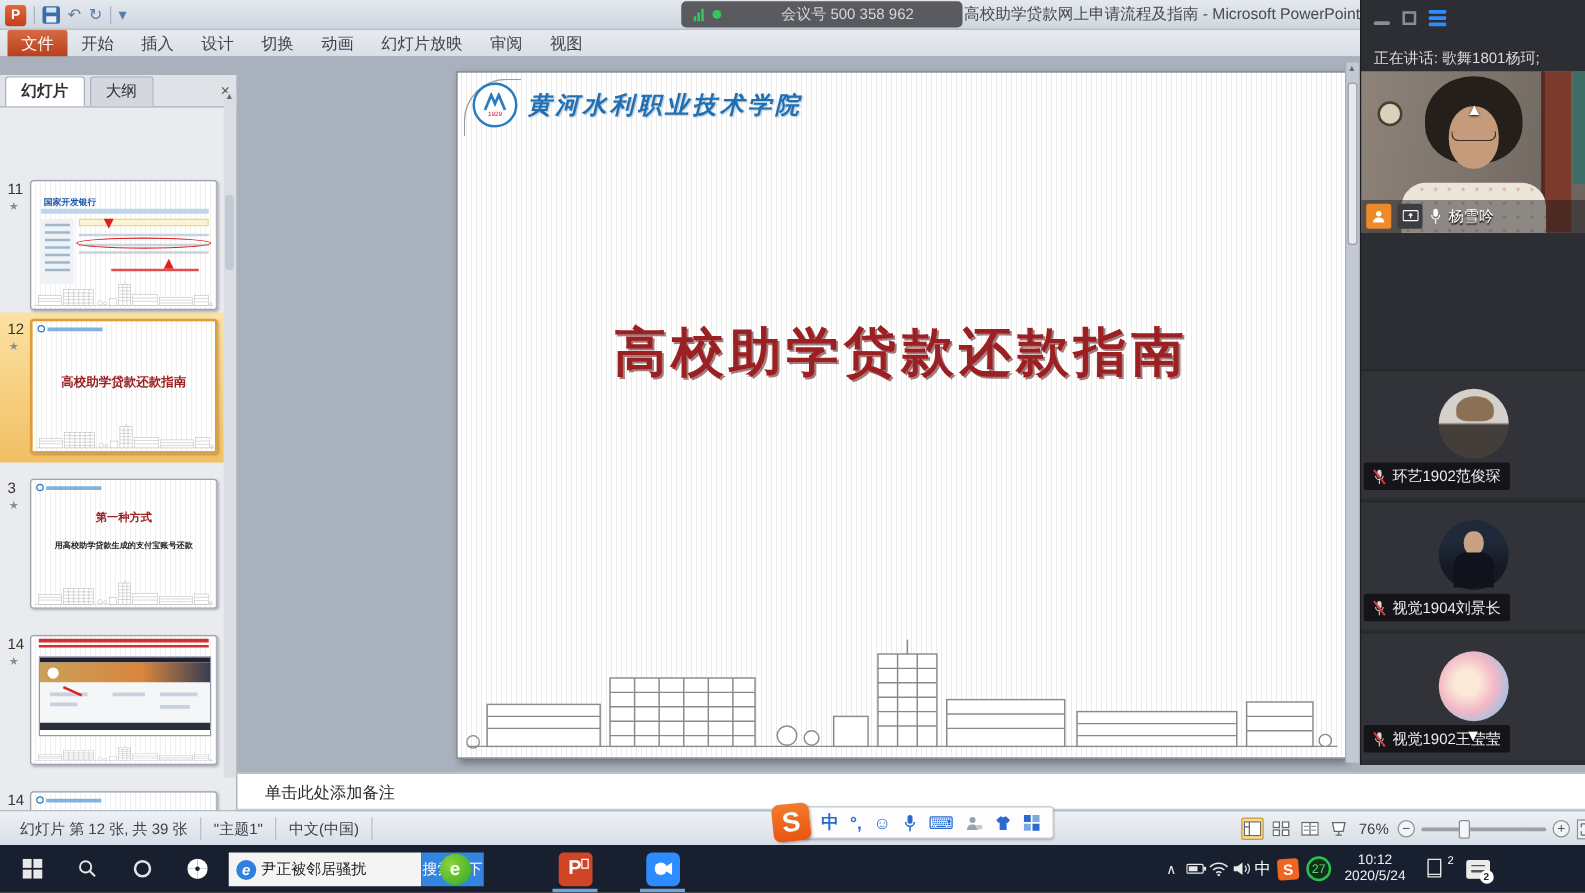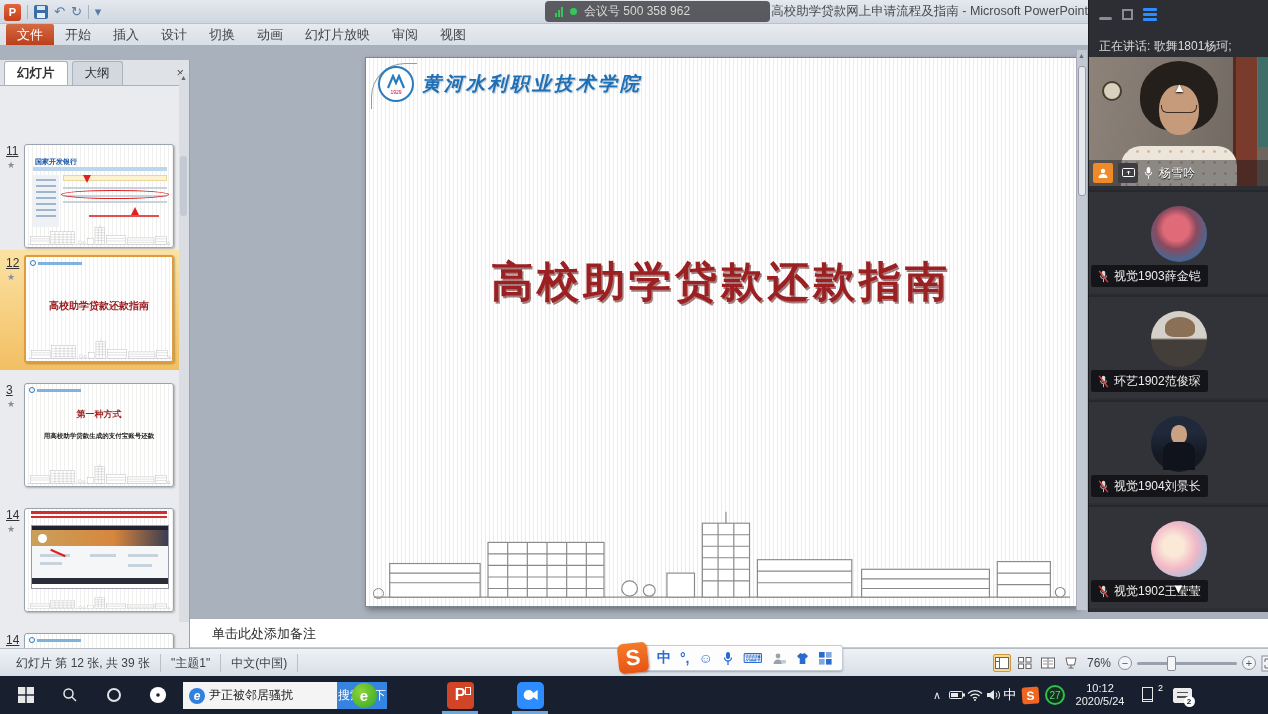--- a/index.html
+++ b/index.html
@@ -19,39 +19,39 @@
   .glyph-btn{color:#5b7ca6;font-size:13px;line-height:14px;}
   .win-title{position:absolute;left:0;right:180px;top:0;height:23px;text-align:right;
     font-size:12.5px;color:#4a4a4a;line-height:23px;white-space:nowrap;}
   
   .pill{position:absolute;left:545px;top:1px;width:225px;height:21px;background:rgba(72,72,76,.88);
     border-radius:4px;display:flex;align-items:center;gap:7px;padding:0 10px;z-index:5;}
   .sigbars{display:flex;align-items:flex-end;gap:1px;height:10px;}
   .sigbars i{display:block;width:2px;background:#35c75a;}
   .sigbars i:nth-child(1){height:4px}.sigbars i:nth-child(2){height:7px}.sigbars i:nth-child(3){height:10px}
   .greendot{width:7px;height:7px;border-radius:50%;background:#35c75a;}
-  .pill span{color:#d8d8d8;font-size:12px;}
+  .pill span{color:#d8d8d8;font-size:12px;margin-left:41px;}
 
   
   .tabsrow{position:absolute;left:0;top:24px;width:1268px;height:22px;
     background:linear-gradient(#e7ebf0,#d9dfe7);border-bottom:1px solid #a6b0bd;display:flex;align-items:flex-end;}
   .filetab{margin-left:6px;width:48px;height:21px;background:linear-gradient(#d56a43,#bb3f1c);
     color:#fff;font-size:13px;text-align:center;line-height:21px;border-radius:2px 2px 0 0;}
   .rtab{padding:0 11px;height:21px;font-size:13px;color:#40454c;line-height:21px;}
 
   
   .sidebar{position:absolute;left:0;top:60px;width:190px;height:602px;background:#e9ebee;
     border-right:1px solid #9aa3af;overflow:hidden;}
   .side-tabs{position:absolute;left:0;top:0;width:190px;height:26px;background:#dfe2e7;
     border-bottom:1px solid #aab2bd;display:flex;align-items:flex-end;}
   .stab{padding:3px 12px;font-size:12.5px;color:#333;border:1px solid #aab2bd;border-bottom:none;
     border-radius:3px 3px 0 0;margin-left:4px;background:#d3d8df;}
   .stab.active{background:#fff;font-weight:bold;}
   .side-close{position:absolute;right:6px;top:5px;font-size:13px;color:#555;}
-  .thumb-num{position:absolute;left:6px;width:18px;font-size:12px;color:#333;text-decoration:underline;}
+  .thumb-num{position:absolute;left:6px;width:18px;font-size:12px;color:#333;}
   .thumb-star{position:absolute;left:7px;font-size:9px;color:#8a8f96;}
   .thumb{position:absolute;left:24px;width:150px;background:
      repeating-linear-gradient(90deg,#ffffff 0 3px,#f0f0ee 3px 4px);
      border:1px solid #9aa3af;border-radius:3px;box-shadow:1px 1px 2px rgba(0,0,0,.25);overflow:hidden;}
   .sel-bg{position:absolute;left:0;top:190px;width:179px;height:120px;
      background:linear-gradient(#fbe2a4,#f2bf63);}
   .thumb.selected{border:2px solid #de9c3a;}
   .mini-head{position:absolute;left:4px;top:3px;display:flex;align-items:center;gap:2px;}
   .mini-logo{width:6px;height:6px;border-radius:50%;border:1px solid #2a7bc0;}
   .mini-name{width:44px;height:3px;background:#7fb2dd;}
@@ -542,32 +542,20 @@
         <svg class="white-mic" width="11" height="14" viewBox="0 0 12 15">
           <rect x="4" y="1" width="4" height="7" rx="2" fill="#fff"></rect>
             <path d="M2.5 6.5a3.5 3.5 0 0 0 7 0" stroke="#fff" fill="none"></path>
             <line x1="6" y1="10.5" x2="6" y2="14" stroke="#fff"></line>
         </svg>
         <div class="v-name">杨雪吟</div>
       </div>
     </div>
     <div class="m-arrow" style="left:84px;top:80px">▲</div>
 
-    <div class="p-row" style="top:190px">
-      <div class="p-av av1"></div>
-      <div class="p-name">
-        <svg class="muted-mic" width="11" height="13" viewBox="0 0 12 15">
-          <rect x="4" y="1" width="4" height="7" rx="2" fill="#d8d8d8"></rect>
-            <path d="M2.5 6.5a3.5 3.5 0 0 0 7 0" stroke="#d8d8d8" fill="none"></path>
-            <line x1="6" y1="10.5" x2="6" y2="14" stroke="#d8d8d8"></line>
-            <line x1="1" y1="1" x2="11" y2="14" stroke="#e23b3b" stroke-width="1.7"></line>
-        </svg>
-        <span>视觉1903薛金铠</span>
-      </div>
-    </div>
 
     <div class="p-row" style="top:295px">
       <div class="p-av av2"></div>
       <div class="p-name">
         <svg class="muted-mic" width="11" height="13" viewBox="0 0 12 15">
           <rect x="4" y="1" width="4" height="7" rx="2" fill="#d8d8d8"></rect>
             <path d="M2.5 6.5a3.5 3.5 0 0 0 7 0" stroke="#d8d8d8" fill="none"></path>
             <line x1="6" y1="10.5" x2="6" y2="14" stroke="#d8d8d8"></line>
             <line x1="1" y1="1" x2="11" y2="14" stroke="#e23b3b" stroke-width="1.7"></line>
         </svg>

